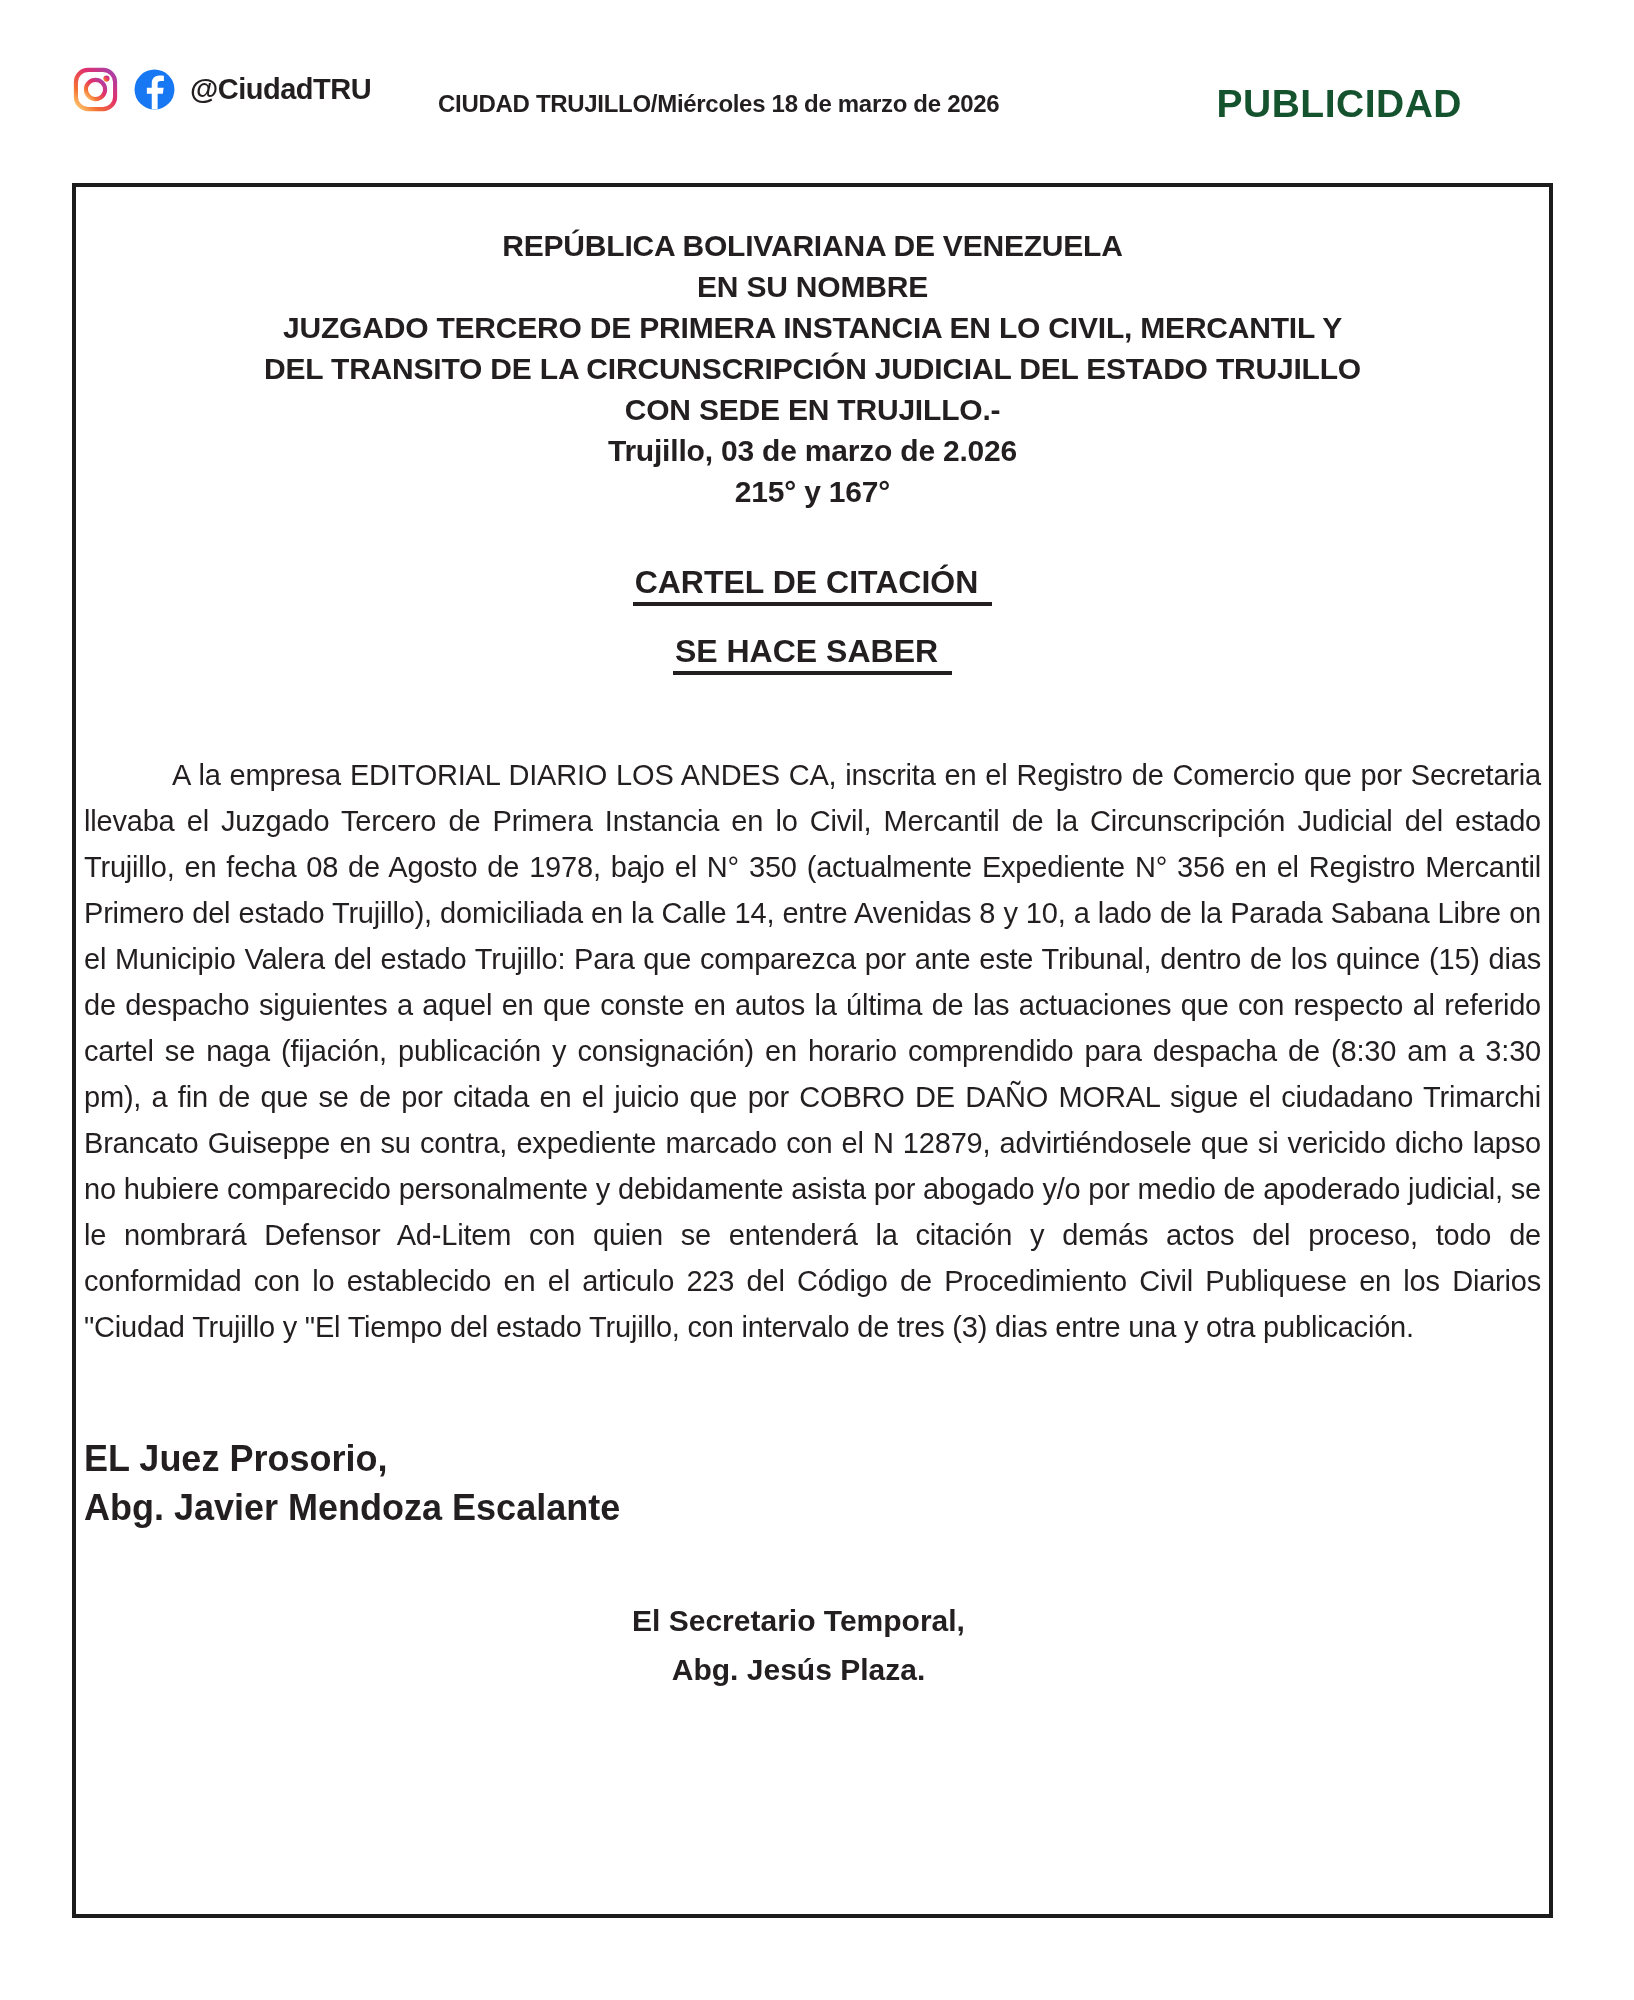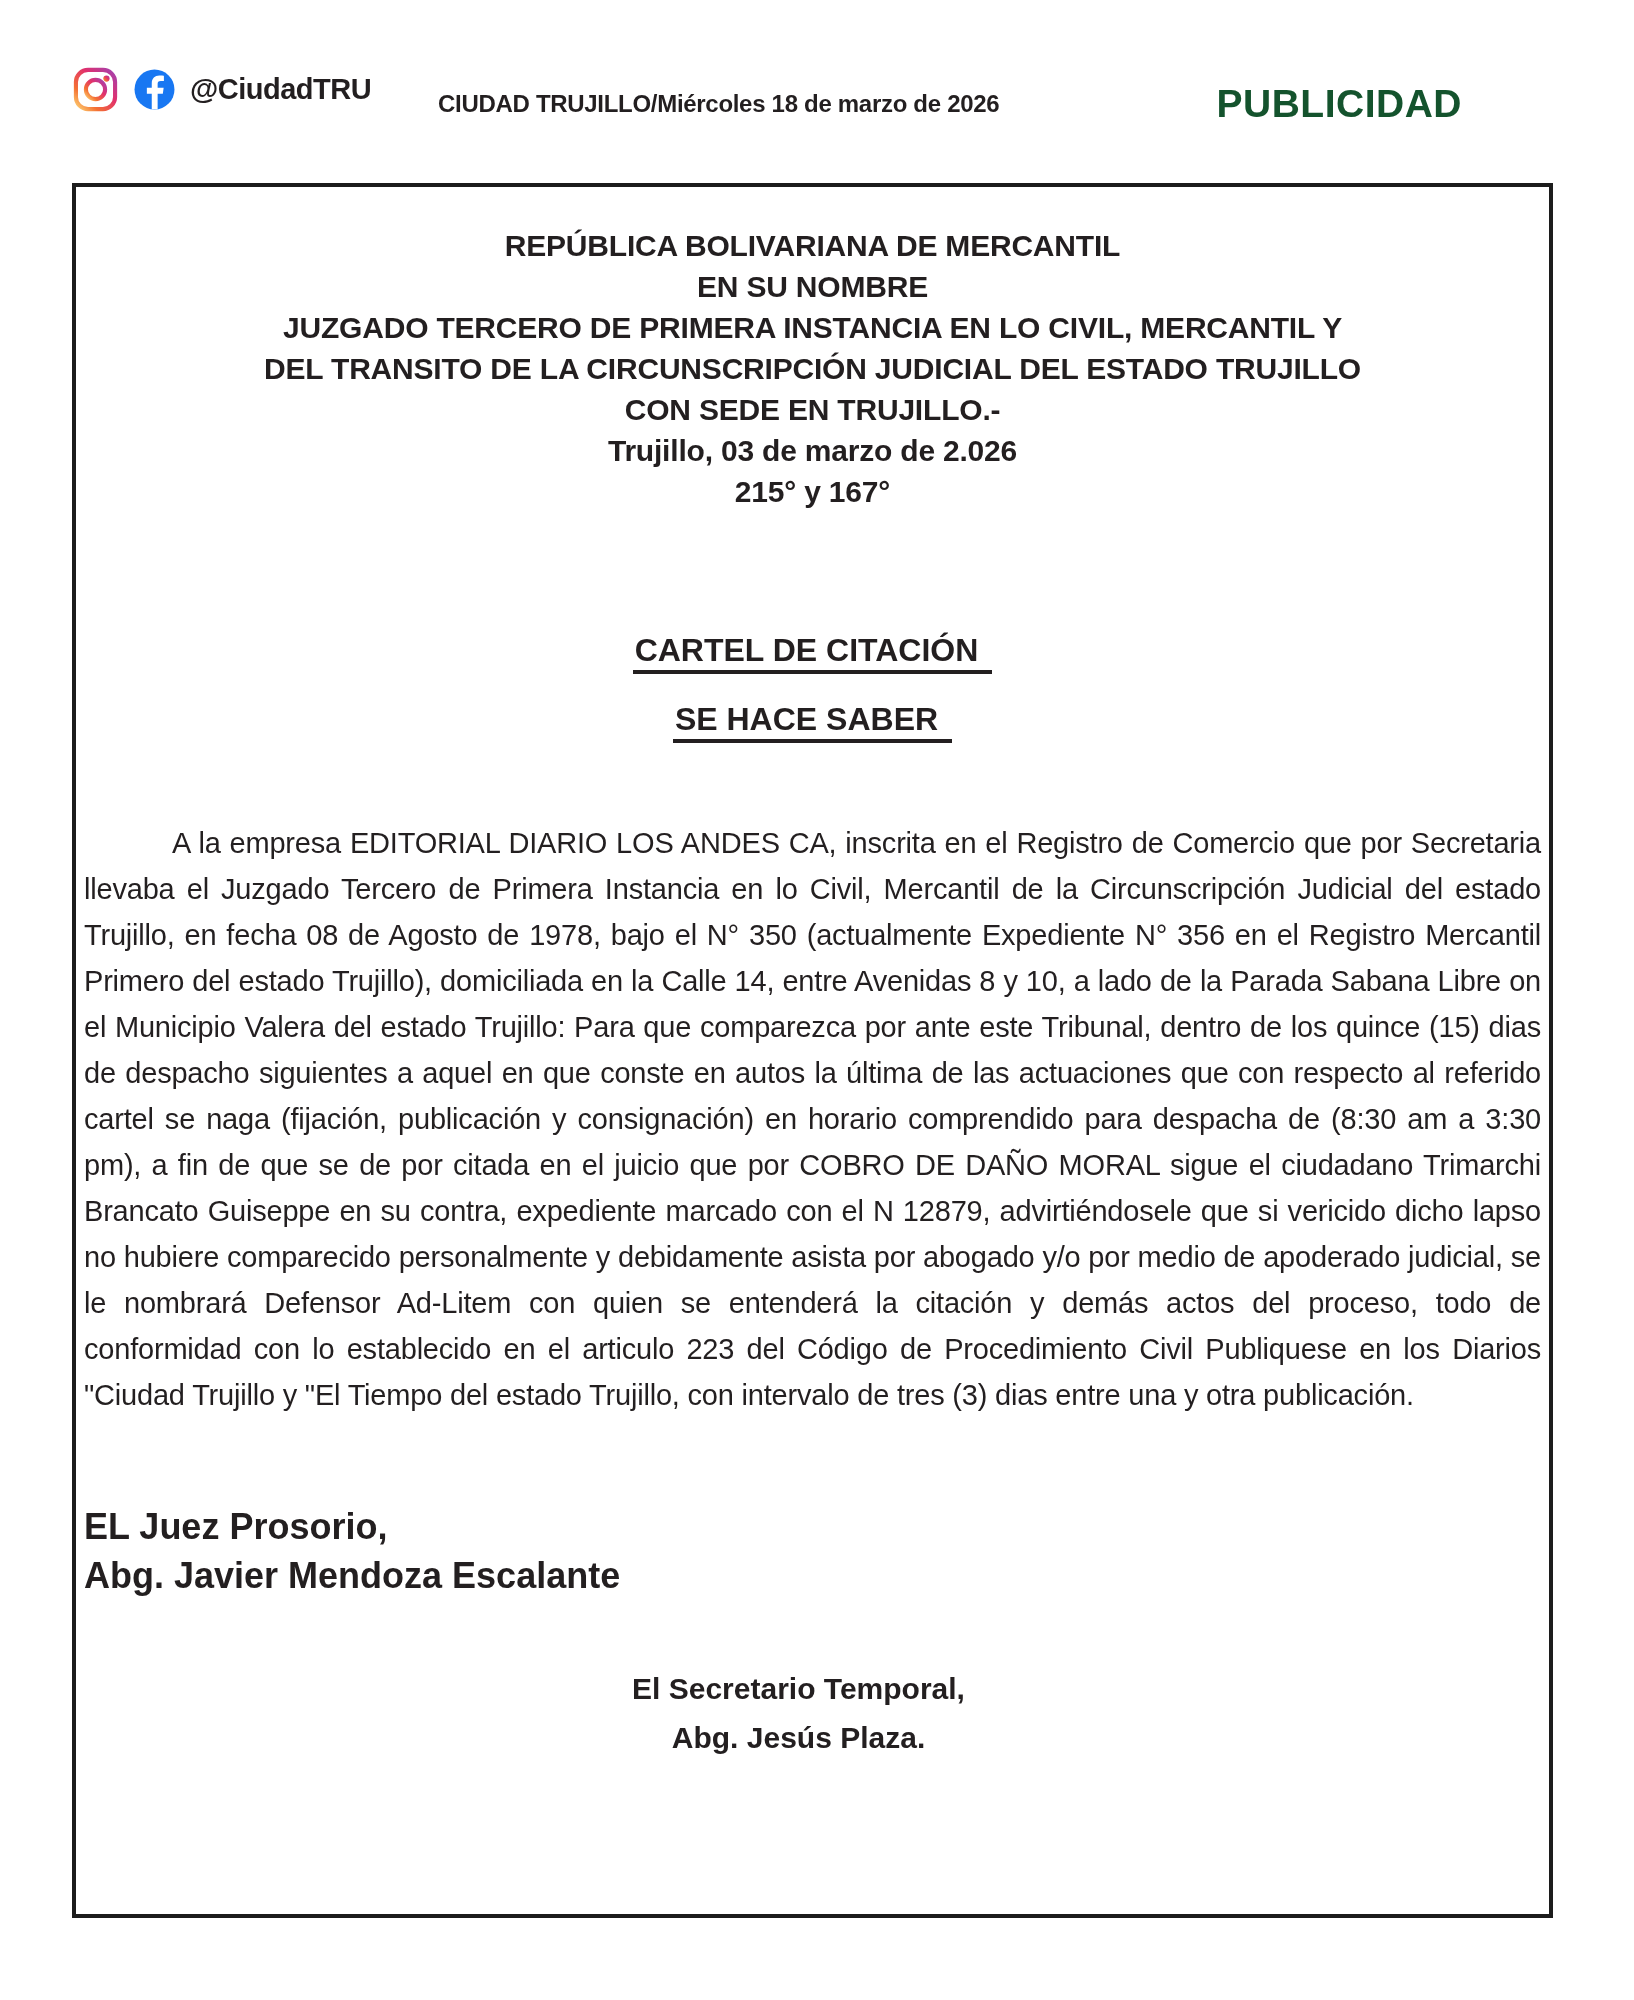--- a/index.html
+++ b/index.html
@@ -26,21 +26,21 @@
   
   .notice-box {
     position:absolute; left:72px; top:183px;
     width:1481px; height:1735px;
     border:4px solid #1c1c1c;
     background:#ffffff;
     padding:38px 8px 0 8px;
     overflow:hidden;
   }
   .heading-block { text-align:center; font-weight:bold; font-size:30px; line-height:41px; letter-spacing:-0.2px; font-stretch:condensed; }
-  .doc-title { text-align:center; font-weight:bold; font-size:32px; margin-top:120px; font-stretch:condensed; }
+  .doc-title { text-align:center; font-weight:bold; font-size:32px; margin-top:52px; font-stretch:condensed; }
   .doc-title .u { border-bottom:4px solid #231f20; padding:0 14px 2px 2px; }
   .doc-subtitle { margin-top:32px; }
   .body-text {
     margin-top:82px;
     font-size:29px; line-height:46px;
     text-align:justify; text-indent:88px;
     letter-spacing:-0.2px;
   }
   .judge-block { margin-top:84px; font-weight:bold; font-size:36px; line-height:49px; font-stretch:condensed; }
   .secretary-block { margin-top:64px; font-weight:bold; font-size:30px; line-height:49px; text-align:center; padding-right:28px; font-stretch:condensed; }
@@ -76,21 +76,21 @@
   </div>
 
   <div class="masthead">CIUDAD TRUJILLO/Miércoles 18 de marzo de 2026</div>
 
   <div class="publicidad" style="color: #14532d;">PUBLICIDAD</div>
 </div>
 
 <div class="notice-box">
 
   <div class="heading-block">
-    <div>REPÚBLICA BOLIVARIANA DE MERCANTIL</div>
+    <div>REPÚBLICA BOLIVARIANA DE VENEZUELA</div>
     <div>EN SU NOMBRE</div>
     <div>JUZGADO TERCERO DE PRIMERA INSTANCIA EN LO CIVIL, MERCANTIL Y</div>
     <div>DEL TRANSITO DE LA CIRCUNSCRIPCIÓN JUDICIAL DEL ESTADO TRUJILLO</div>
     <div>CON SEDE EN TRUJILLO.-</div>
     <div>Trujillo, 03 de marzo de 2.026</div>
     <div>215° y 167°</div>
   </div>
 
   <div class="doc-title">
     <span class="u">CARTEL DE CITACIÓN</span>

